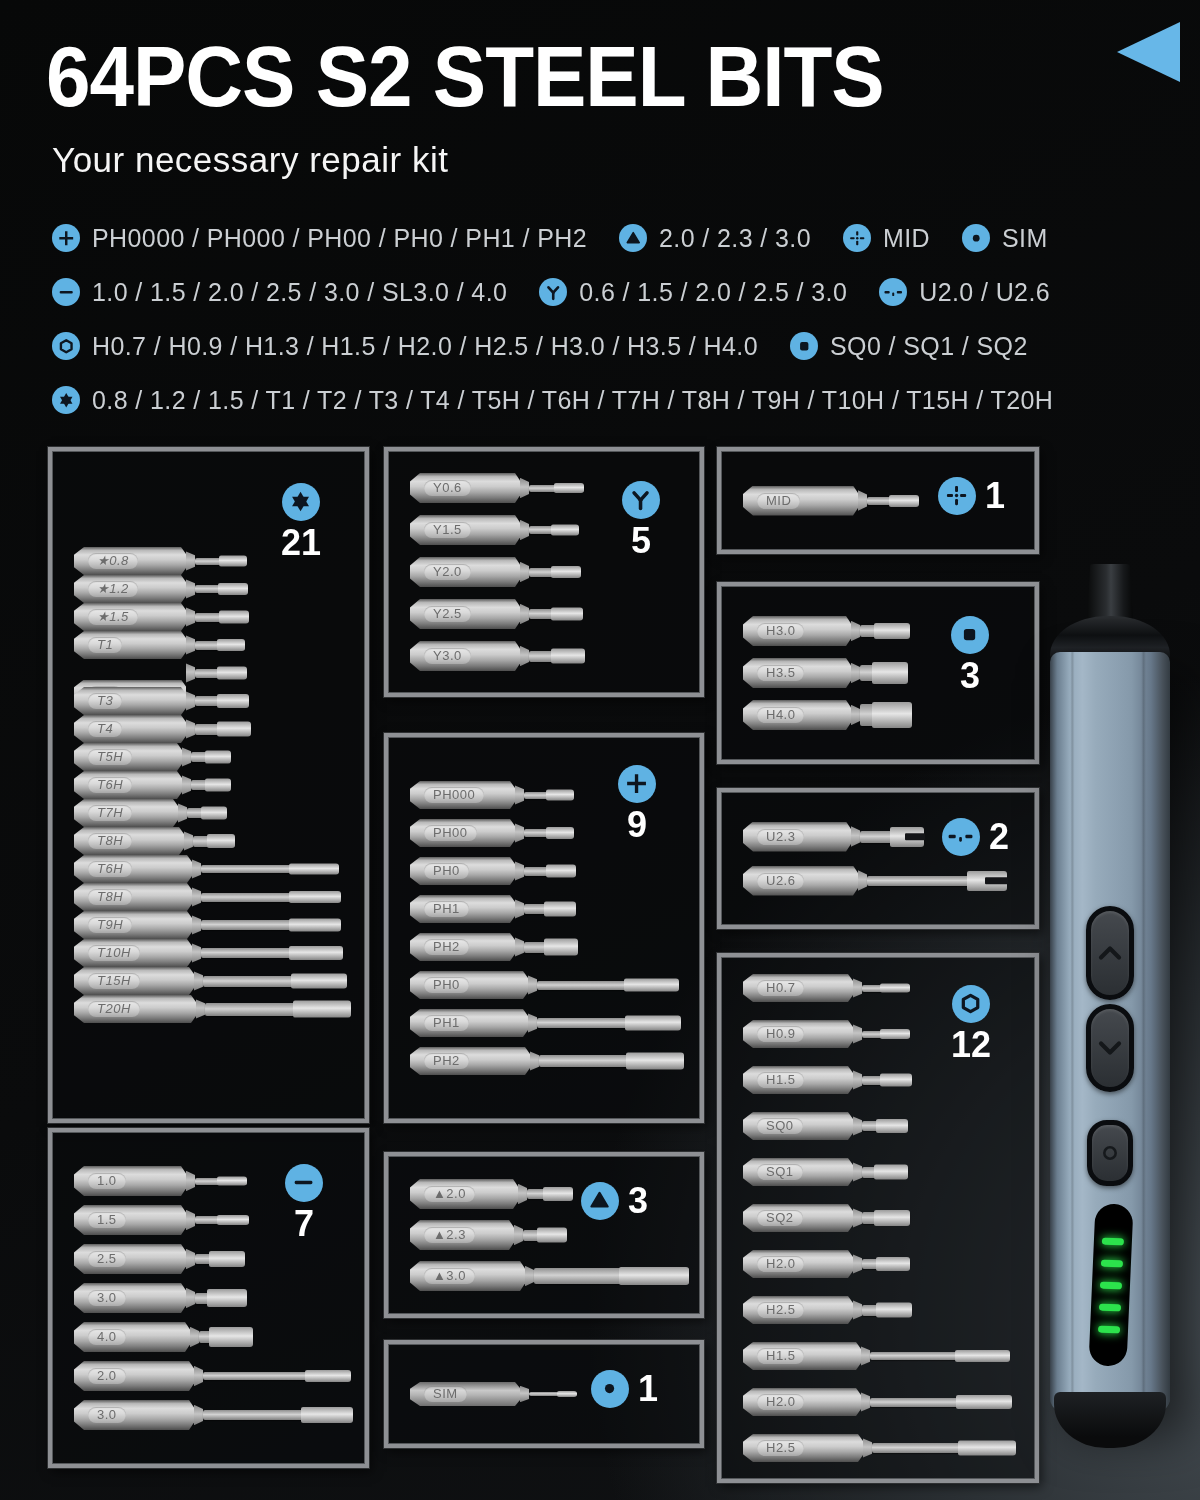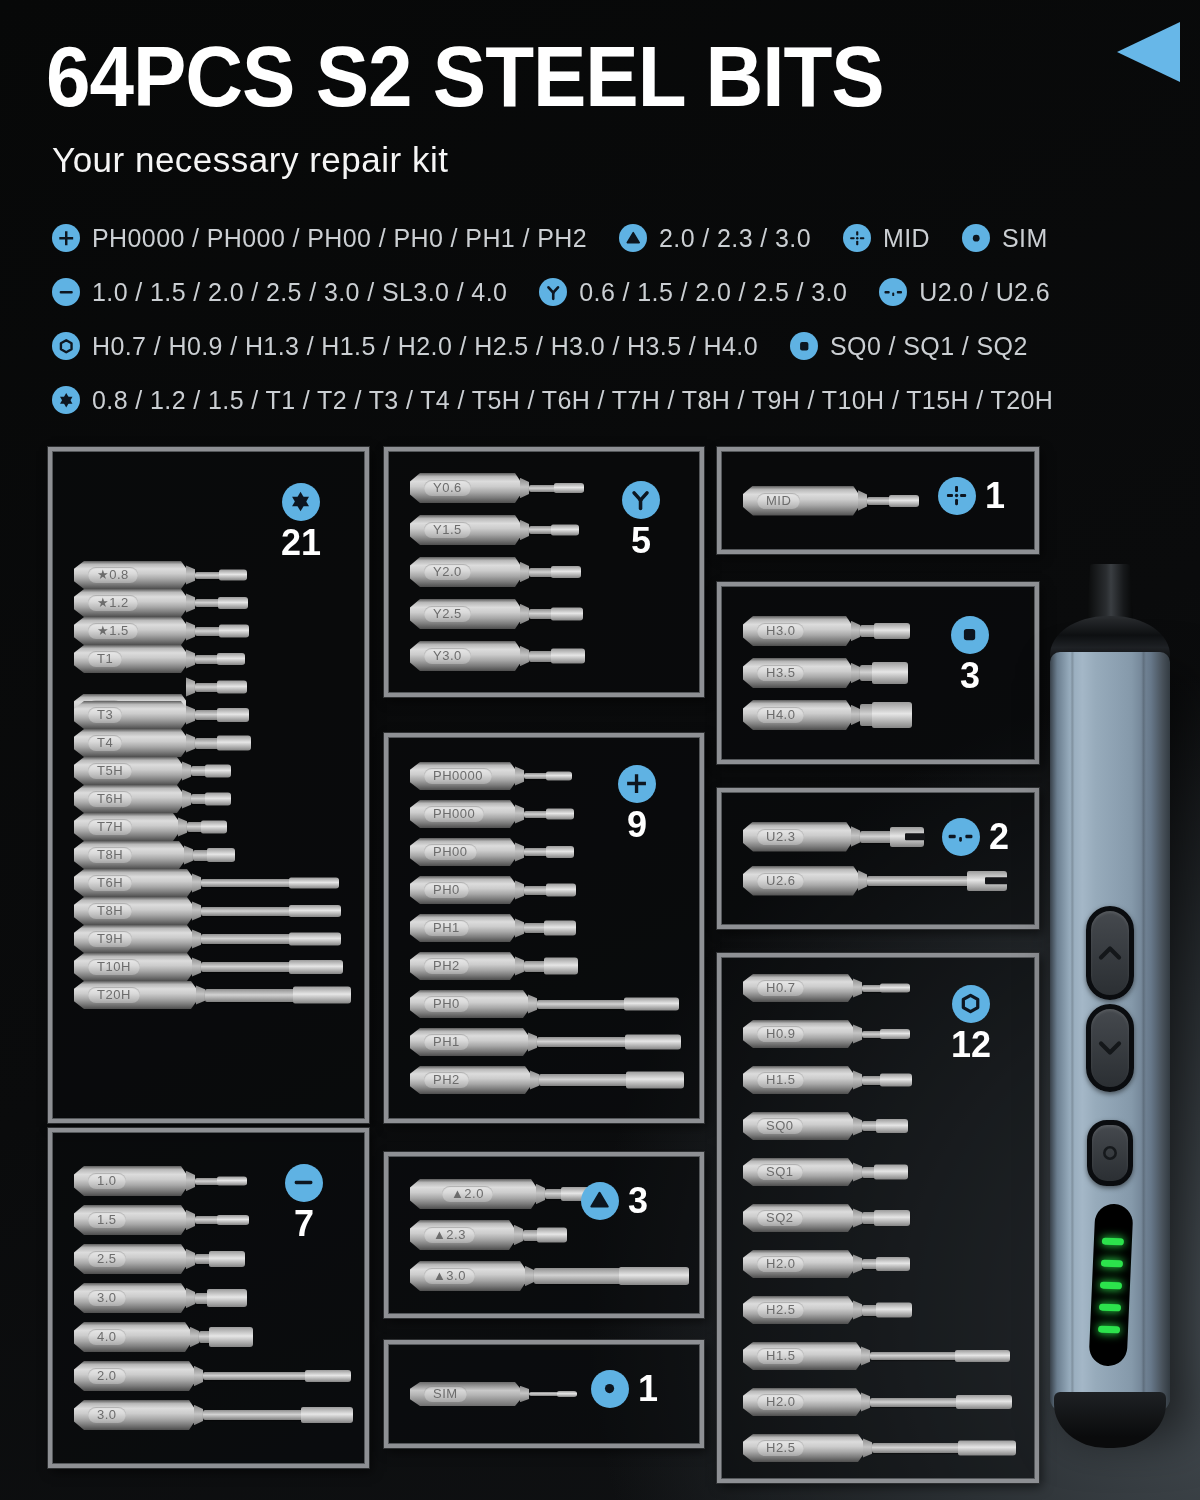--- a/index.html
+++ b/index.html
@@ -63,21 +63,21 @@
   .p-hex .badge{right:44px;top:28px;}
   .p-slotted .badge{right:42px;top:32px;}
   .p-mid .badge{right:30px;top:26px;}
   .p-u .badge{right:26px;top:26px;}
   .p-tri .badge{right:52px;top:26px;}
   .p-sim .badge{right:42px;top:26px;}
   .bits{
     position:absolute;left:22px;top:0;bottom:0;right:0;
     display:flex;flex-direction:column;justify-content:center;
   }
-  .p-torx .bits{gap:0;}   .p-y .bits{gap:12px;}   .p-ph .bits{gap:10px;}
+  .p-torx .bits{gap:0;font-style:italic;}   .p-y .bits{gap:12px;}   .p-ph .bits{gap:10px;}
   .p-hex .bits{gap:18px;}   .p-slotted .bits{gap:9px;} .p-sq .bits{gap:12px;}
   .p-u .bits{gap:14px;}     .p-tri .bits{gap:11px;}
   
   .bit{display:flex;align-items:center;height:28px;}
   .p-slotted .bit,.p-sq .bit,.p-u .bit,.p-tri .bit,.p-y .bit,.p-mid .bit{height:30px;}
   .bit.slim{height:24px;}
   .shank{
     position:relative;height:100%;
     background:linear-gradient(180deg,#5c5c5c 0%,#b9b9b9 12%,#dcdcdc 28%,#cccccc 45%,#a8a8a8 64%,#7d7d7d 82%,#4e4e4e 100%);
     clip-path:polygon(10px 0%, calc(100% - 5px) 0%, 100% 25%, 100% 75%, calc(100% - 5px) 100%, 10px 100%, 0% 72%, 0% 28%);
@@ -408,20 +408,29 @@
         <div class="bit">
           <div class="shank" style="width: 118px;">
             <span class="bit-label">T10H</span>
           </div>
           <div class="neck"></div>
           <div class="tip" style="width: 142px; height: 10px;">
             <span class="flare" style="width: 54px; height: 14px;"></span>
           </div>
         </div>
         <div class="bit">
+          <div class="shank" style="width: 120px;">
+            <span class="bit-label">T15H</span>
+          </div>
+          <div class="neck"></div>
+          <div class="tip" style="width: 144px; height: 11px;">
+            <span class="flare" style="width: 56px; height: 15px;"></span>
+          </div>
+        </div>
+        <div class="bit">
           <div class="shank" style="width: 122px;">
             <span class="bit-label">T20H</span>
           </div>
           <div class="neck"></div>
           <div class="tip" style="width: 146px; height: 13px;">
             <span class="flare" style="width: 58px; height: 17px;"></span>
           </div>
         </div>
       </div>
   </div>
@@ -567,29 +576,20 @@
       <span class="ico badge-ico">
           <svg viewBox="0 0 24 24" fill="#0d1620">
             <path d="M10.4 3h3.2v7.4H21v3.2h-7.4V21h-3.2v-7.4H3v-3.2h7.4z"></path>
           </svg>
         </span>
       <span class="badge-count">9</span>
     </div>
     <div class="bits">
         <div class="bit">
           <div class="shank" style="width: 105px;">
-            <span class="bit-label">PH0000</span>
-          </div>
-          <div class="neck"></div>
-          <div class="tip" style="width: 48px; height: 6px;">
-            <span class="flare" style="width: 26px; height: 9px;"></span>
-          </div>
-        </div>
-        <div class="bit">
-          <div class="shank" style="width: 105px;">
             <span class="bit-label">PH000</span>
           </div>
           <div class="neck"></div>
           <div class="tip" style="width: 50px; height: 7px;">
             <span class="flare" style="width: 28px; height: 11px;"></span>
           </div>
         </div>
         <div class="bit">
           <div class="shank" style="width: 105px;">
             <span class="bit-label">PH00</span>
@@ -660,21 +660,21 @@
     <div class="badge">
       <span class="ico badge-ico">
           <svg viewBox="0 0 24 24" fill="#0d1620">
             <polygon points="12,4.6 19.8,17.7 4.2,17.7" stroke="#0d1620" stroke-width="2" stroke-linejoin="round"></polygon>
           </svg>
         </span>
       <span class="badge-count">3</span>
     </div>
     <div class="bits">
         <div class="bit">
-          <div class="shank" style="width: 108px; padding-left: 18px;">
+          <div class="shank" style="width: 108px;">
             <span class="bit-label">▲2.0</span>
           </div>
           <div class="neck"></div>
           <div class="tip" style="width: 46px; height: 10px;">
             <span class="flare" style="width: 30px; height: 14px;"></span>
           </div>
         </div>
         <div class="bit">
           <div class="shank" style="width: 104px;">
             <span class="bit-label">▲2.3</span>

